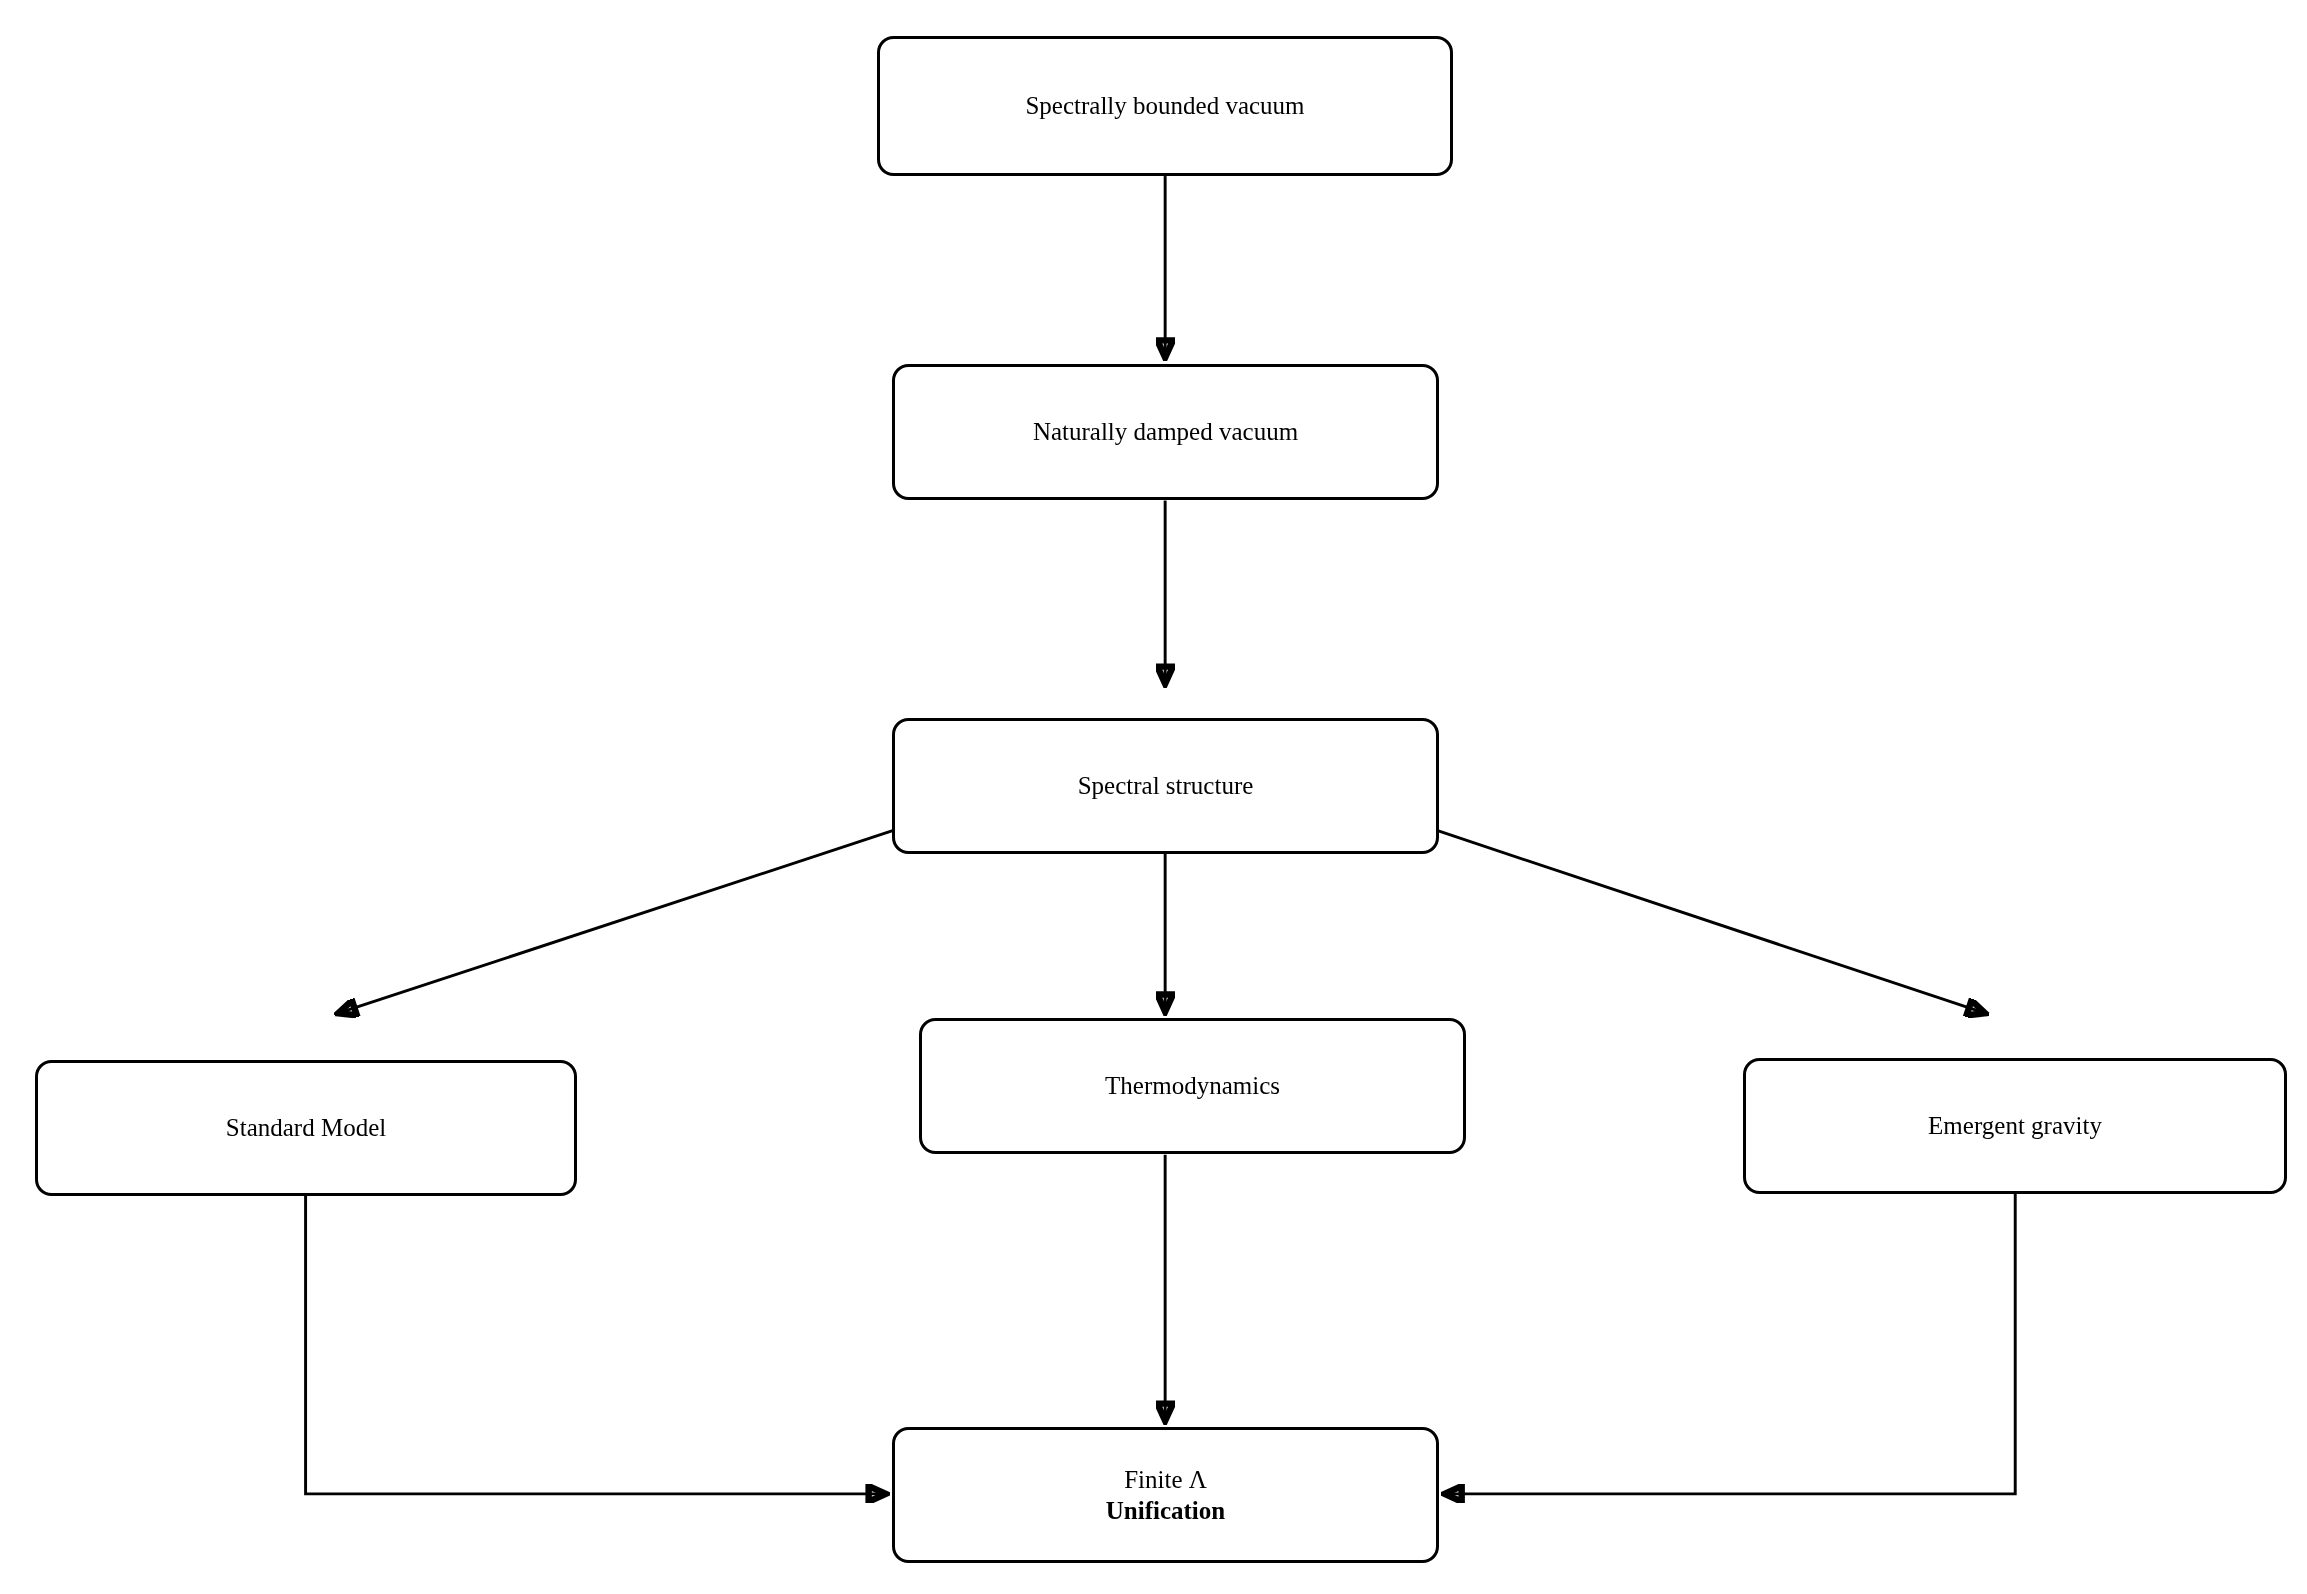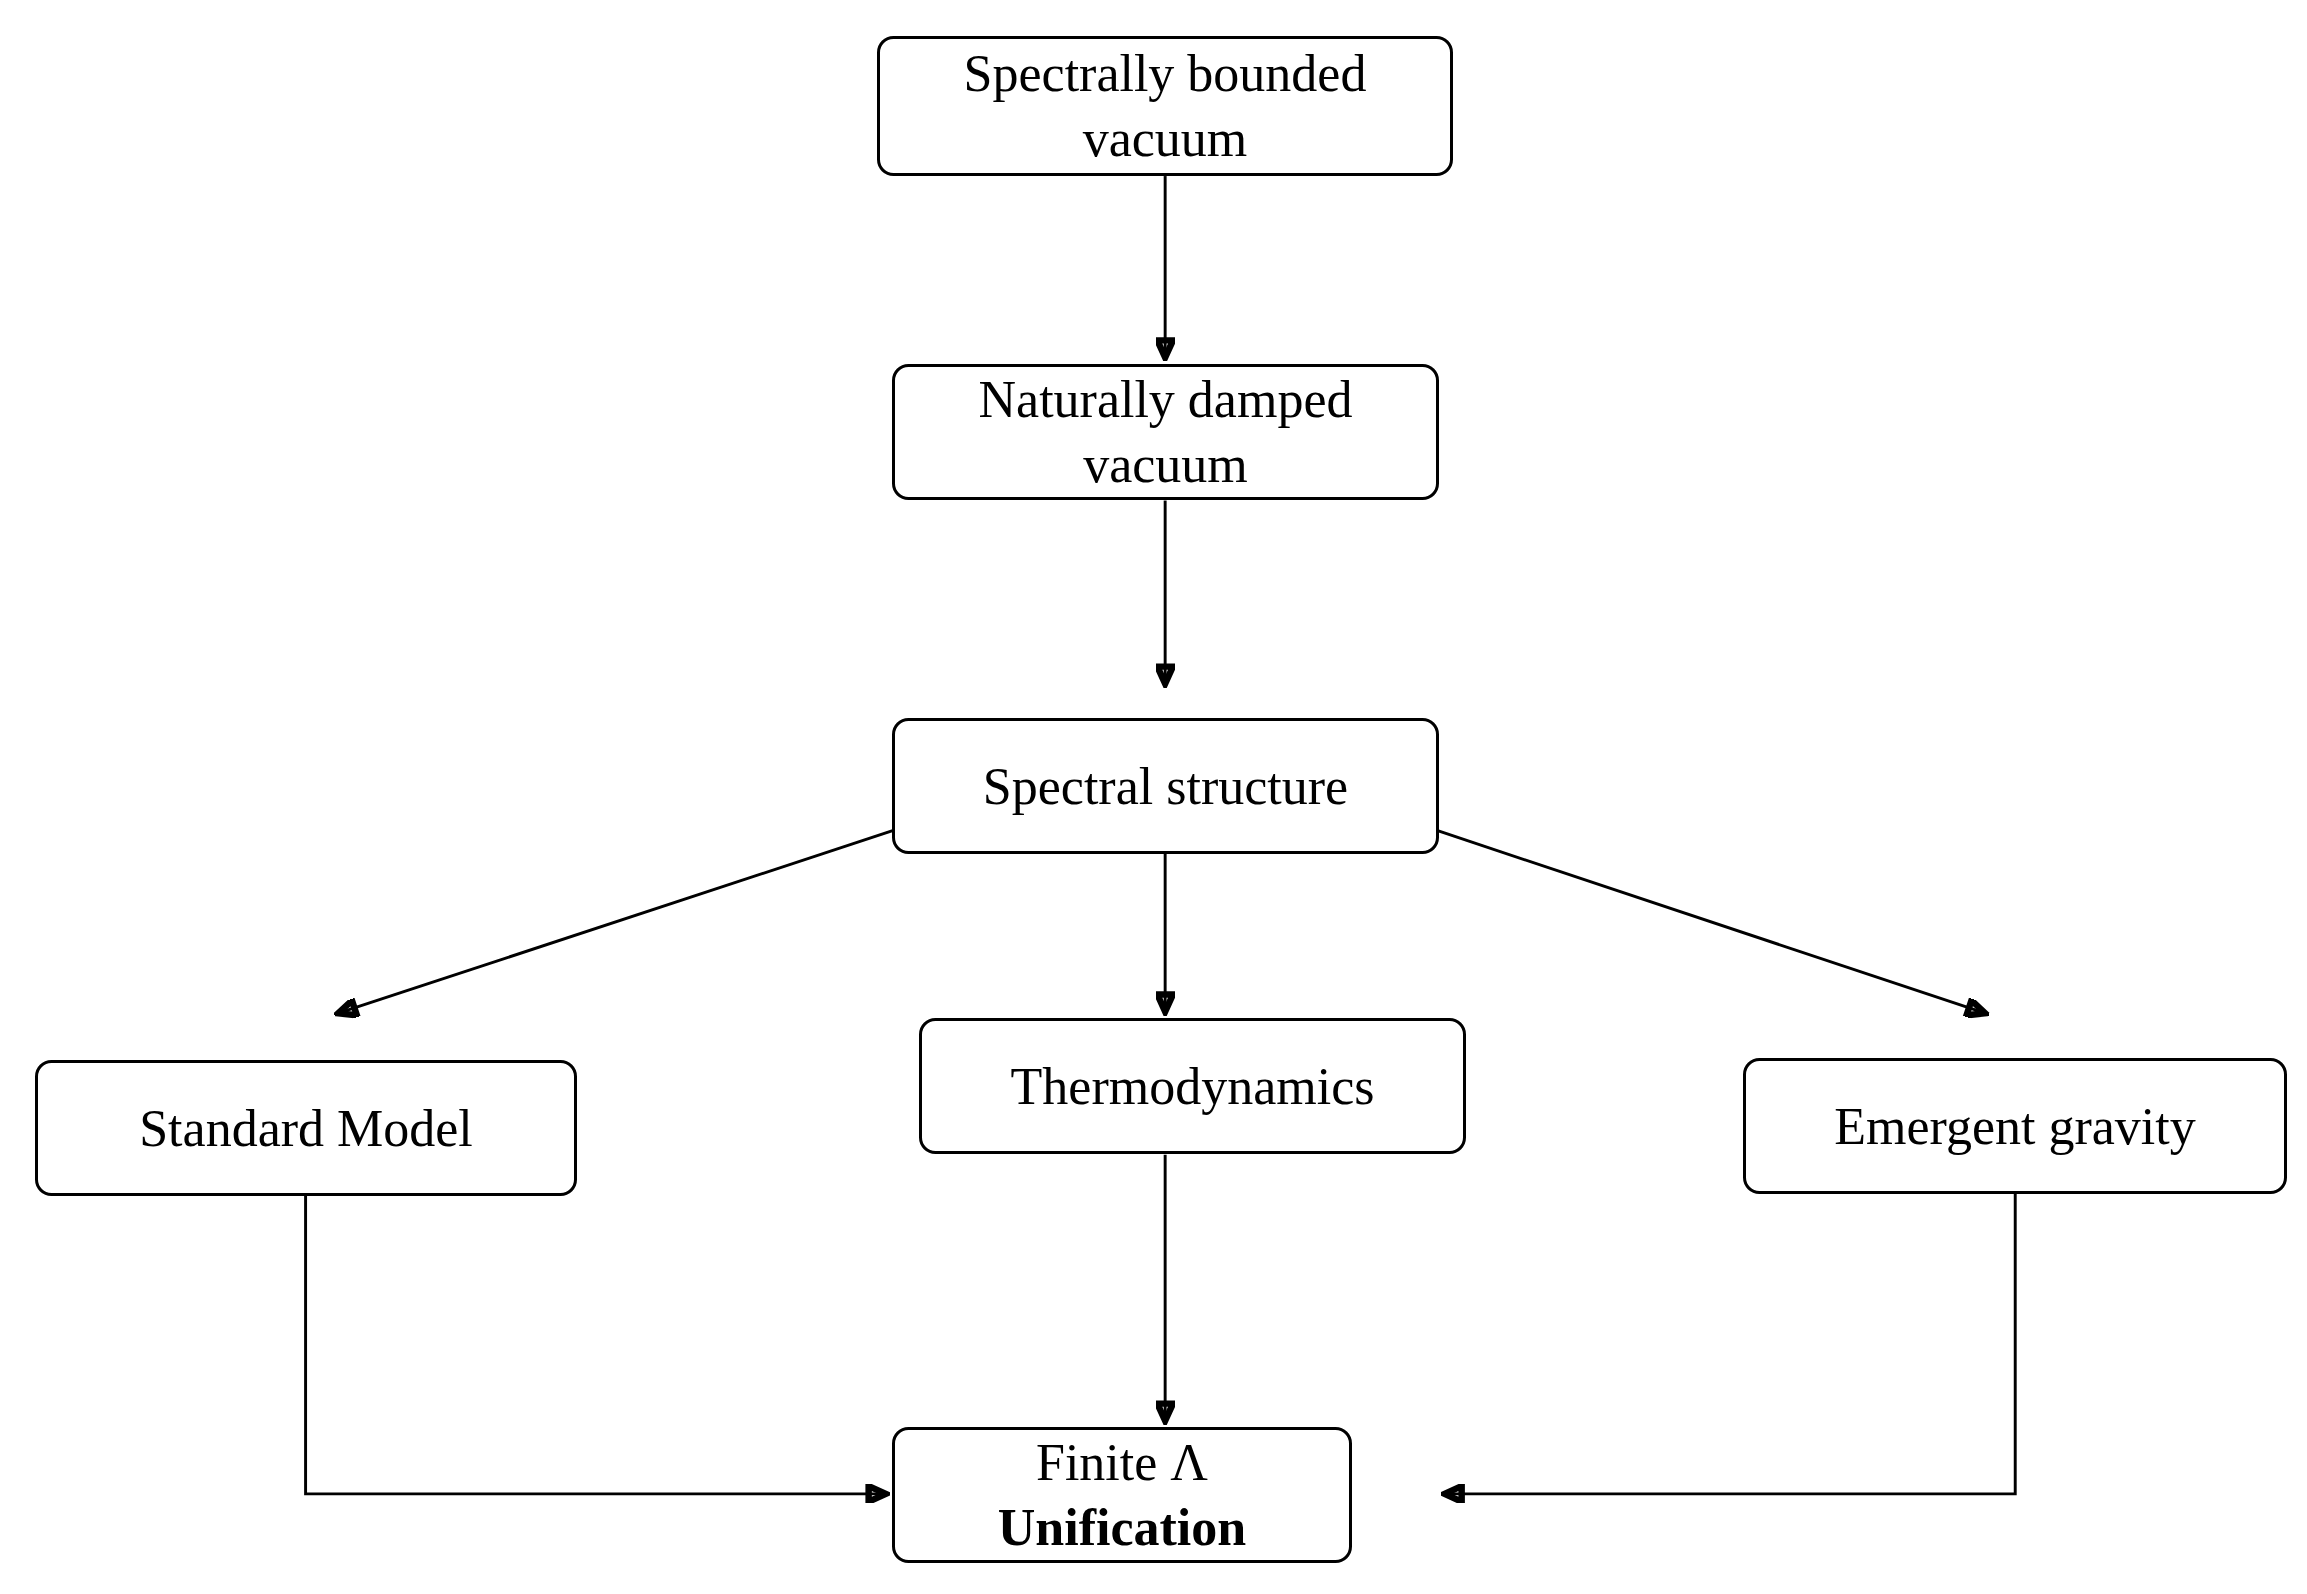--- a/index.html
+++ b/index.html
@@ -32,34 +32,34 @@
     position: absolute;
     box-sizing: border-box;
     border: 3.1px solid #000000;
     border-radius: 16.4px;
     background: #ffffff;
     display: flex;
     flex-direction: column;
     align-items: center;
     justify-content: center;
     text-align: center;
-    font-size: 52px;
+    font-size: 25px;
     line-height: 1.25;
   }
   .node .bold-line {
     font-weight: bold;
   }
   
   #n-spectrally-bounded { left: 877px; top: 36px;   width: 576px; height: 140px; }
   #n-naturally-damped   { left: 892px; top: 364px;  width: 547px; height: 136px; }
   #n-spectral-structure { left: 892px; top: 718px;  width: 547px; height: 136px; }
   #n-standard-model     { left: 35px;   top: 1060px; width: 542px; height: 136px; }
   #n-thermodynamics     { left: 919px; top: 1018px; width: 547px; height: 136px; }
   #n-emergent-gravity   { left: 1743px; top: 1018px; width: 544px; height: 136px; margin-top: 40px; }
-  #n-unification        { left: 892px; top: 1427px; width: 460px; height: 136px; }
+  #n-unification        { left: 892px; top: 1427px; width: 547px; height: 136px; }
 </style>
 </head>
 <body>
 
 <div class="canvas">
 
   <svg class="edges" viewBox="0 0 2673 1847" xmlns="http://www.w3.org/2000/svg">
     <defs>
       <marker id="arrow" viewBox="0 0 10 10" refX="9.4" refY="5" markerWidth="29" markerHeight="22" orient="auto" markerUnits="userSpaceOnUse">
         <path d="M0.5,0.9 L9.5,5 L0.5,9.1 Z" fill="#000000" stroke="none"></path>

